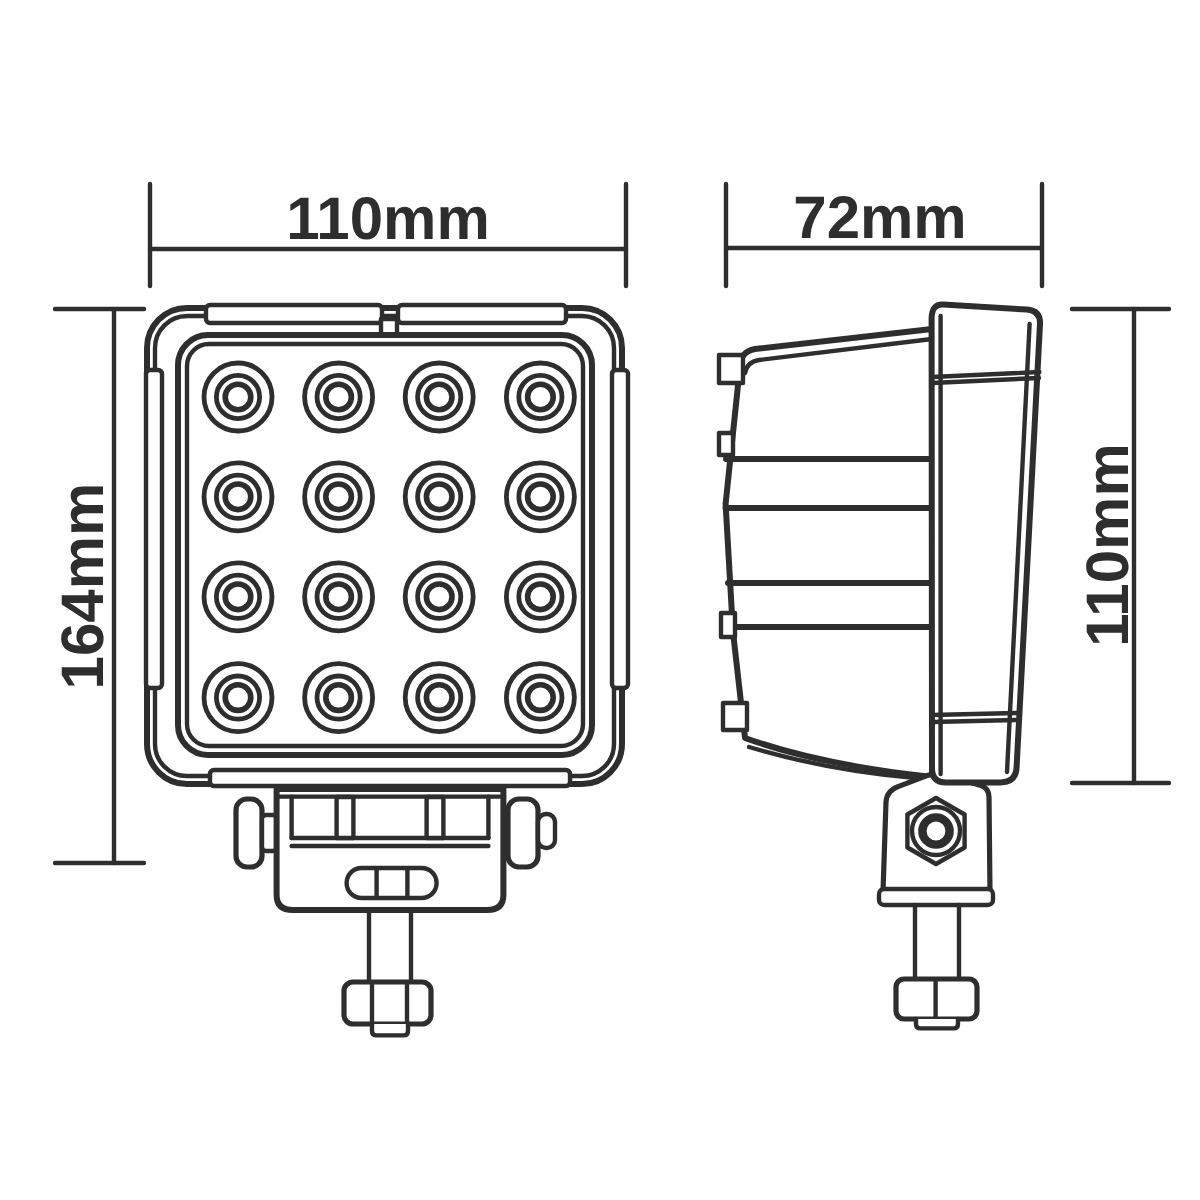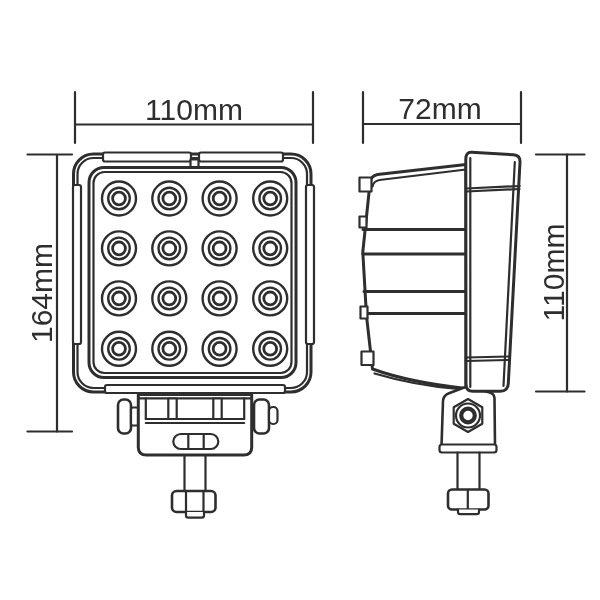--- a/index.html
+++ b/index.html
@@ -1,21 +1,21 @@
 <!DOCTYPE html>
 <html><head>
 <meta charset="utf-8">
 <style>
   :root { --line: #2e2e2e; }
   html,body { margin:0; padding:0; }
   body {
     width:600px; height:600px; background:#ffffff;
     font-family:"Liberation Sans", sans-serif;
   }
-  .canvas { width:600px; height:536px; position:relative; background:#fff; }
+  .canvas { width:600px; height:536px; position:relative; background:#fff;font-weight:bold; }
   svg { display:block; }
   .s3  { stroke:var(--line); stroke-width:3;   fill:none; stroke-linecap:round; stroke-linejoin:round; }
   .s25 { stroke:var(--line); stroke-width:2.6; fill:none; stroke-linecap:round; stroke-linejoin:round; }
   .s2  { stroke:var(--line); stroke-width:2.2; fill:none; stroke-linecap:round; stroke-linejoin:round; }
   .fw  { fill:#ffffff; }
   .dim {
     font-family:"Liberation Sans", sans-serif;
     font-size:30px; fill:var(--line); stroke:none;
   }
 </style>

